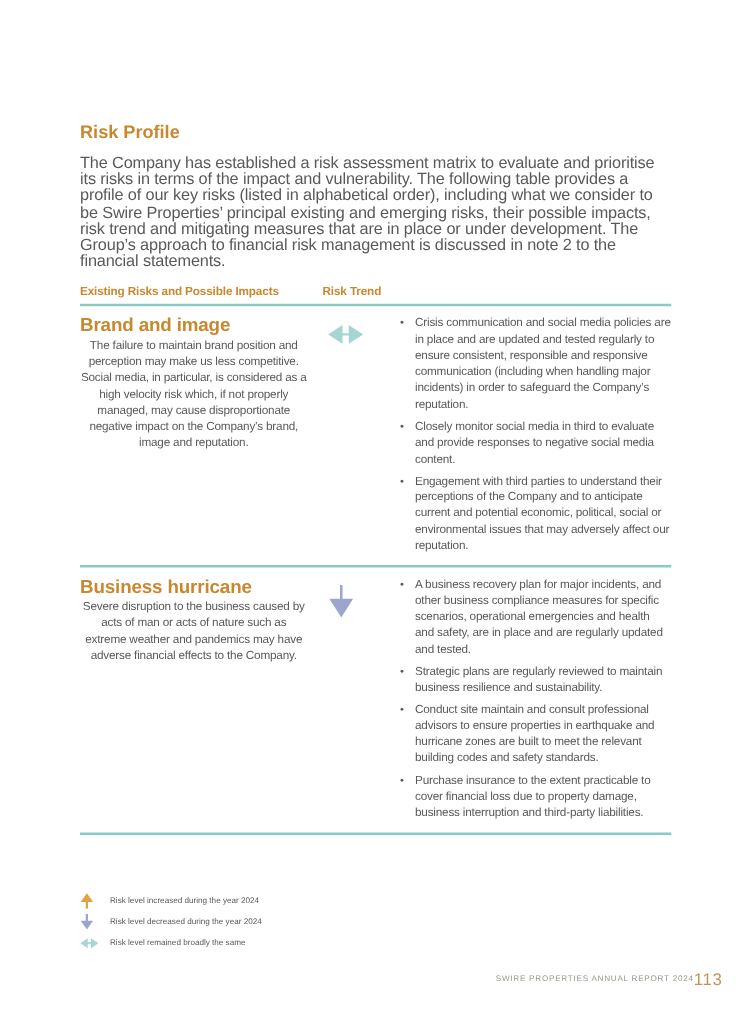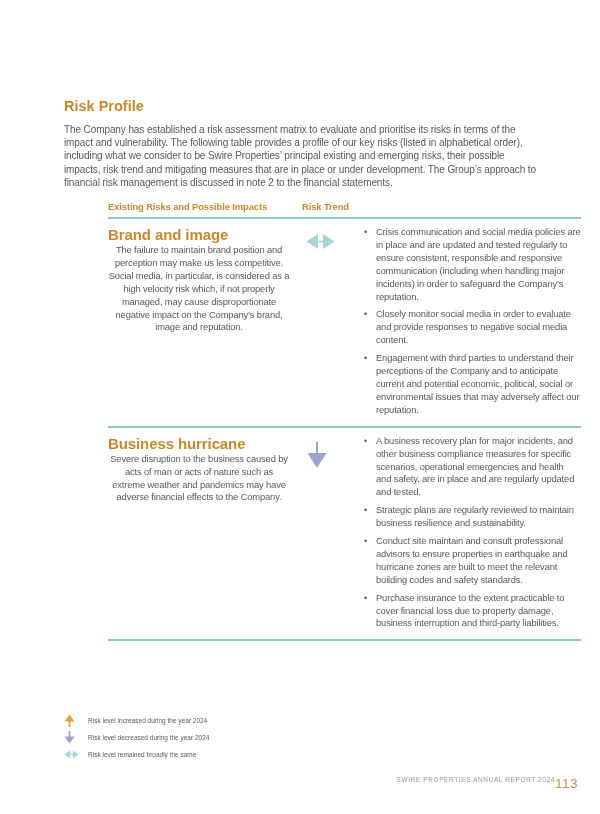--- a/index.html
+++ b/index.html
@@ -9,23 +9,23 @@
     color:var(--body-text,#58595B);
     -webkit-font-smoothing:antialiased;
   }
   .page{position:relative;width:600px;height:814px;overflow:hidden;background:#fff;}
   .content{position:absolute;left:64px;top:98px;width:473px;}
   .title{
     margin:0 0 9px 0;font-size:14.5px;font-weight:bold;
     color:var(--accent-orange,#C9872E);letter-spacing:0;
   }
   .intro{
-    margin:0 0 12px 0;font-size:10px;line-height:13.2px;letter-spacing:-0.1px;
+    margin:0 0 12px 0;font-size:13px;line-height:13.2px;letter-spacing:-0.1px;
   }
-  .risk-table{width:473px;margin-left:44px;}
+  .risk-table{width:473px;}
   .t-header{
     display:grid;grid-template-columns:194px 62px 1fr;
     border-bottom:2px solid var(--teal-line,#87CAC6);
     padding-bottom:5px;margin-top:12px;
   }
   .th{
     font-size:9.4px;font-weight:bold;color:var(--accent-orange,#C9872E);
     letter-spacing:-0.1px;
   }
   .t-row{
@@ -55,21 +55,21 @@
   }
   .measure p{
     margin:0;font-size:9.4px;line-height:12.9px;letter-spacing:-0.15px;flex:1;
   }
   .legend{position:absolute;left:64px;top:712px;}
   .legend-row{display:flex;align-items:center;height:17px;}
   .legend-icon{flex:0 0 24px;display:flex;align-items:center;}
   .legend-label{font-size:6.5px;color:var(--body-text,#58595B);letter-spacing:0;}
   .footer{
     position:absolute;right:22px;top:776px;
-    display:flex;align-items:flex-start;gap:0;
+    display:flex;align-items:center;gap:0;
   }
   .report-name{
     font-size:6.5px;letter-spacing:0.6px;color:var(--footer-text,#97978D);
     text-transform:uppercase;
   }
   .page-number{
     font-size:13.5px;color:var(--page-number,#BF9455);letter-spacing:0.5px;
   }
 </style>
 </head>
@@ -100,21 +100,21 @@
             <rect x="11" y="7.6" width="7" height="1.8" fill="currentColor"></rect>
           </svg>
         </div>
         <div class="col-measures">
           <div class="measure">
             <span class="bullet">•</span>
             <p>Crisis communication and social media policies are in place and are updated and tested regularly to ensure consistent, responsible and responsive communication (including when handling major incidents) in order to safeguard the Company’s reputation.</p>
           </div>
           <div class="measure">
             <span class="bullet">•</span>
-            <p>Closely monitor social media in order to evaluate and provide responses to negative social media content.</p>
+            <p>Closely monitor social media in third to evaluate and provide responses to negative social media content.</p>
           </div>
           <div class="measure">
             <span class="bullet">•</span>
             <p>Engagement with third parties to understand their perceptions of the Company and to anticipate current and potential economic, political, social or environmental issues that may adversely affect our reputation.</p>
           </div>
         </div>
       </div>
 
       <div class="t-row">
         <div class="col-risk">

